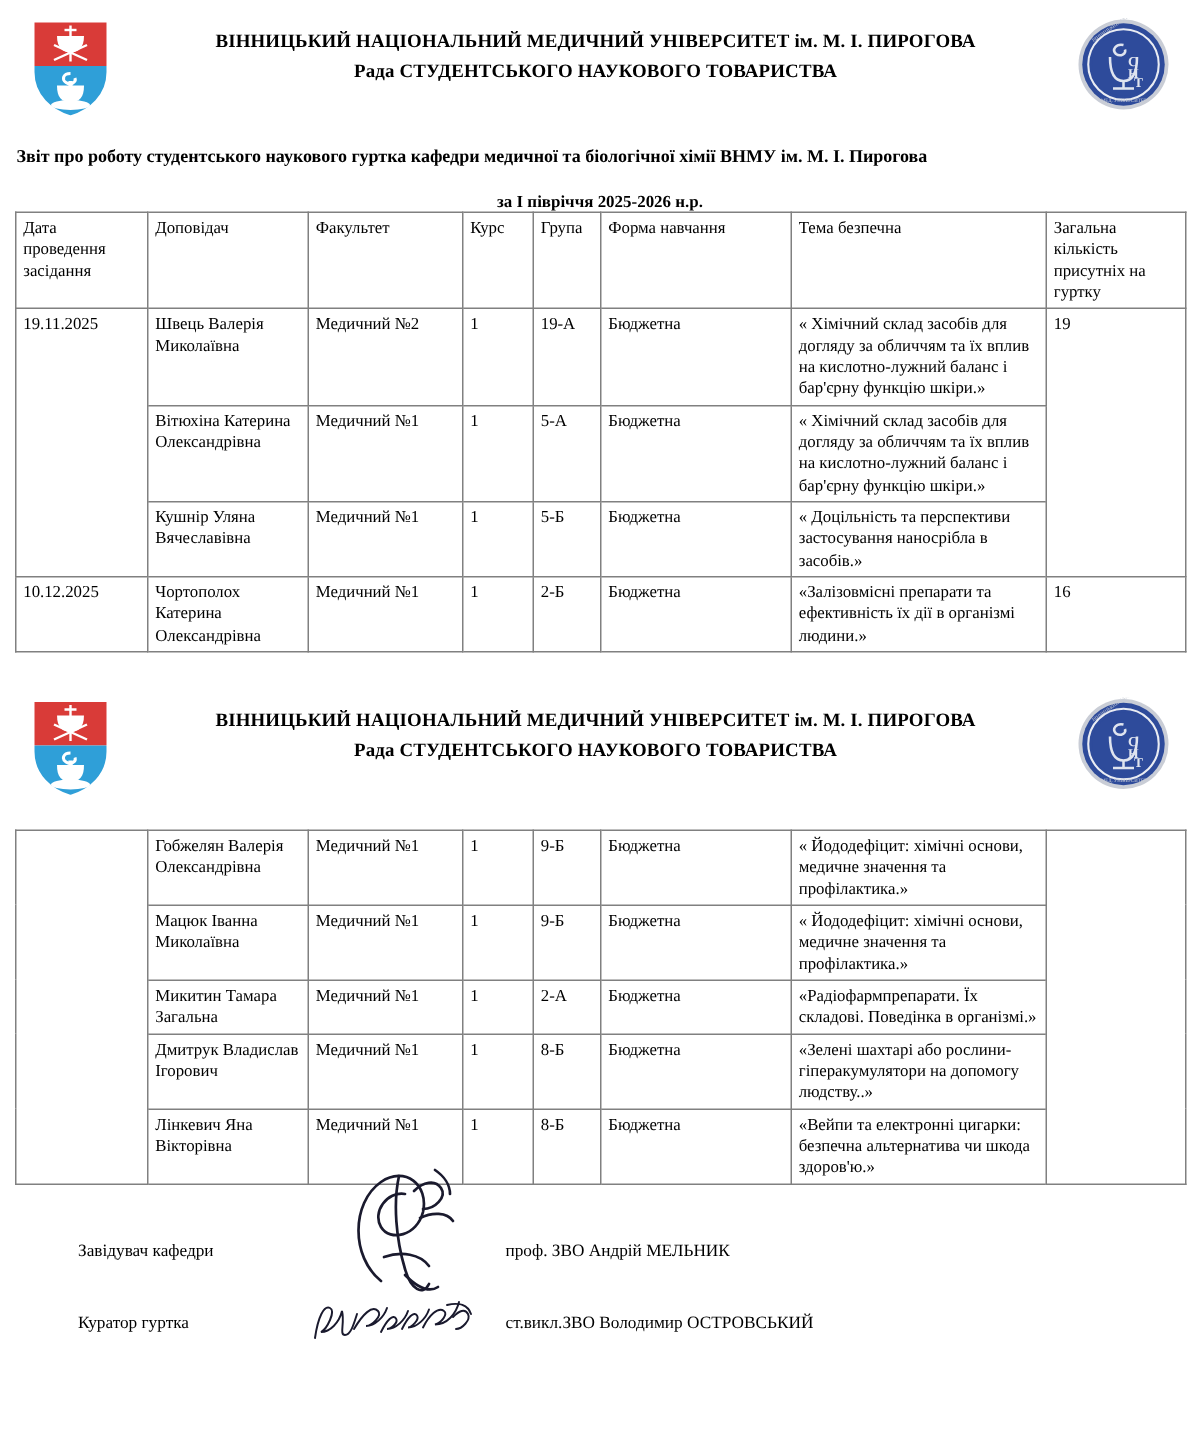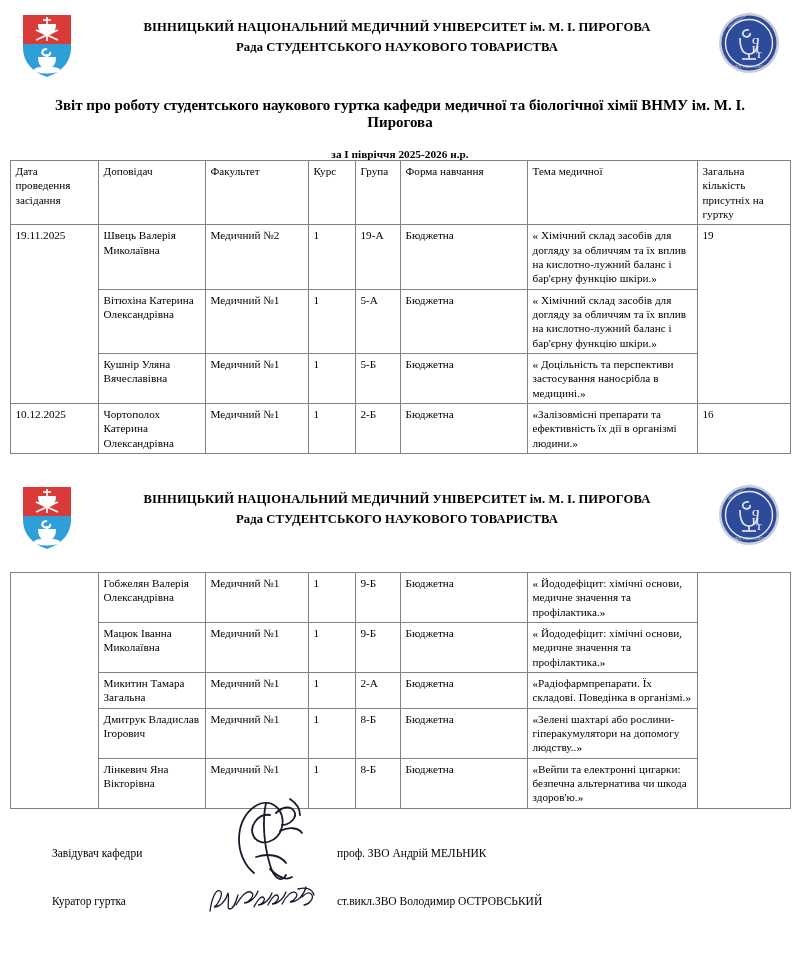--- a/index.html
+++ b/index.html
@@ -62,25 +62,25 @@
   .sss-logo {
     width: 62px;
     height: 62px;
     flex: 0 0 62px;
     margin-right: 8px;
     margin-top: 4px;
   }
 
   
   .report-title {
-    text-align: center;
+    text-align: left;
     font-weight: bold;
-    font-size: 15px;
+    font-size: 12px;
     margin-top: 17px;
-    padding: 0 24px;
+    padding: 0 11px;
   }
   .report-subtitle {
     text-align: center;
     font-weight: bold;
     font-size: 11.3px;
     margin-top: 17px;
   }
 
   
   table.report-table {
@@ -246,21 +246,21 @@
           <col class="c-total">
       </colgroup>
       <thead>
         <tr>
           <th>Дата проведення засідання</th>
           <th>Доповідач</th>
           <th>Факультет</th>
           <th>Курс</th>
           <th>Група</th>
           <th>Форма навчання</th>
-          <th>Тема медичної</th>
+          <th>Тема безпечна</th>
           <th>Загальна кількість присутніх на гуртку</th>
         </tr>
       </thead>
       <tbody>
         <tr>
           <td class="center-mid" rowspan="3">19.11.2025</td>
           <td>Швець Валерія Миколаївна</td>
           <td>Медичний №2</td>
           <td>1</td>
           <td>19-А</td>
@@ -275,21 +275,21 @@
           <td>5-А</td>
           <td>Бюджетна</td>
           <td>« Хімічний склад засобів для догляду за обличчям та їх вплив на кислотно-лужний баланс і бар'єрну функцію шкіри.»</td>
         </tr>
         <tr>
           <td>Кушнір Уляна Вячеславівна</td>
           <td>Медичний №1</td>
           <td>1</td>
           <td>5-Б</td>
           <td>Бюджетна</td>
-          <td>« Доцільність та перспективи застосування наносрібла в медицині.»</td>
+          <td>« Доцільність та перспективи застосування наносрібла в засобів.»</td>
         </tr>
         <tr>
           <td class="center-mid">10.12.2025</td>
           <td>Чортополох Катерина Олександрівна</td>
           <td>Медичний №1</td>
           <td>1</td>
           <td>2-Б</td>
           <td>Бюджетна</td>
           <td>«Залізовмісні препарати та ефективність їх дії в організмі людини.»</td>
           <td class="center-mid">16</td>

